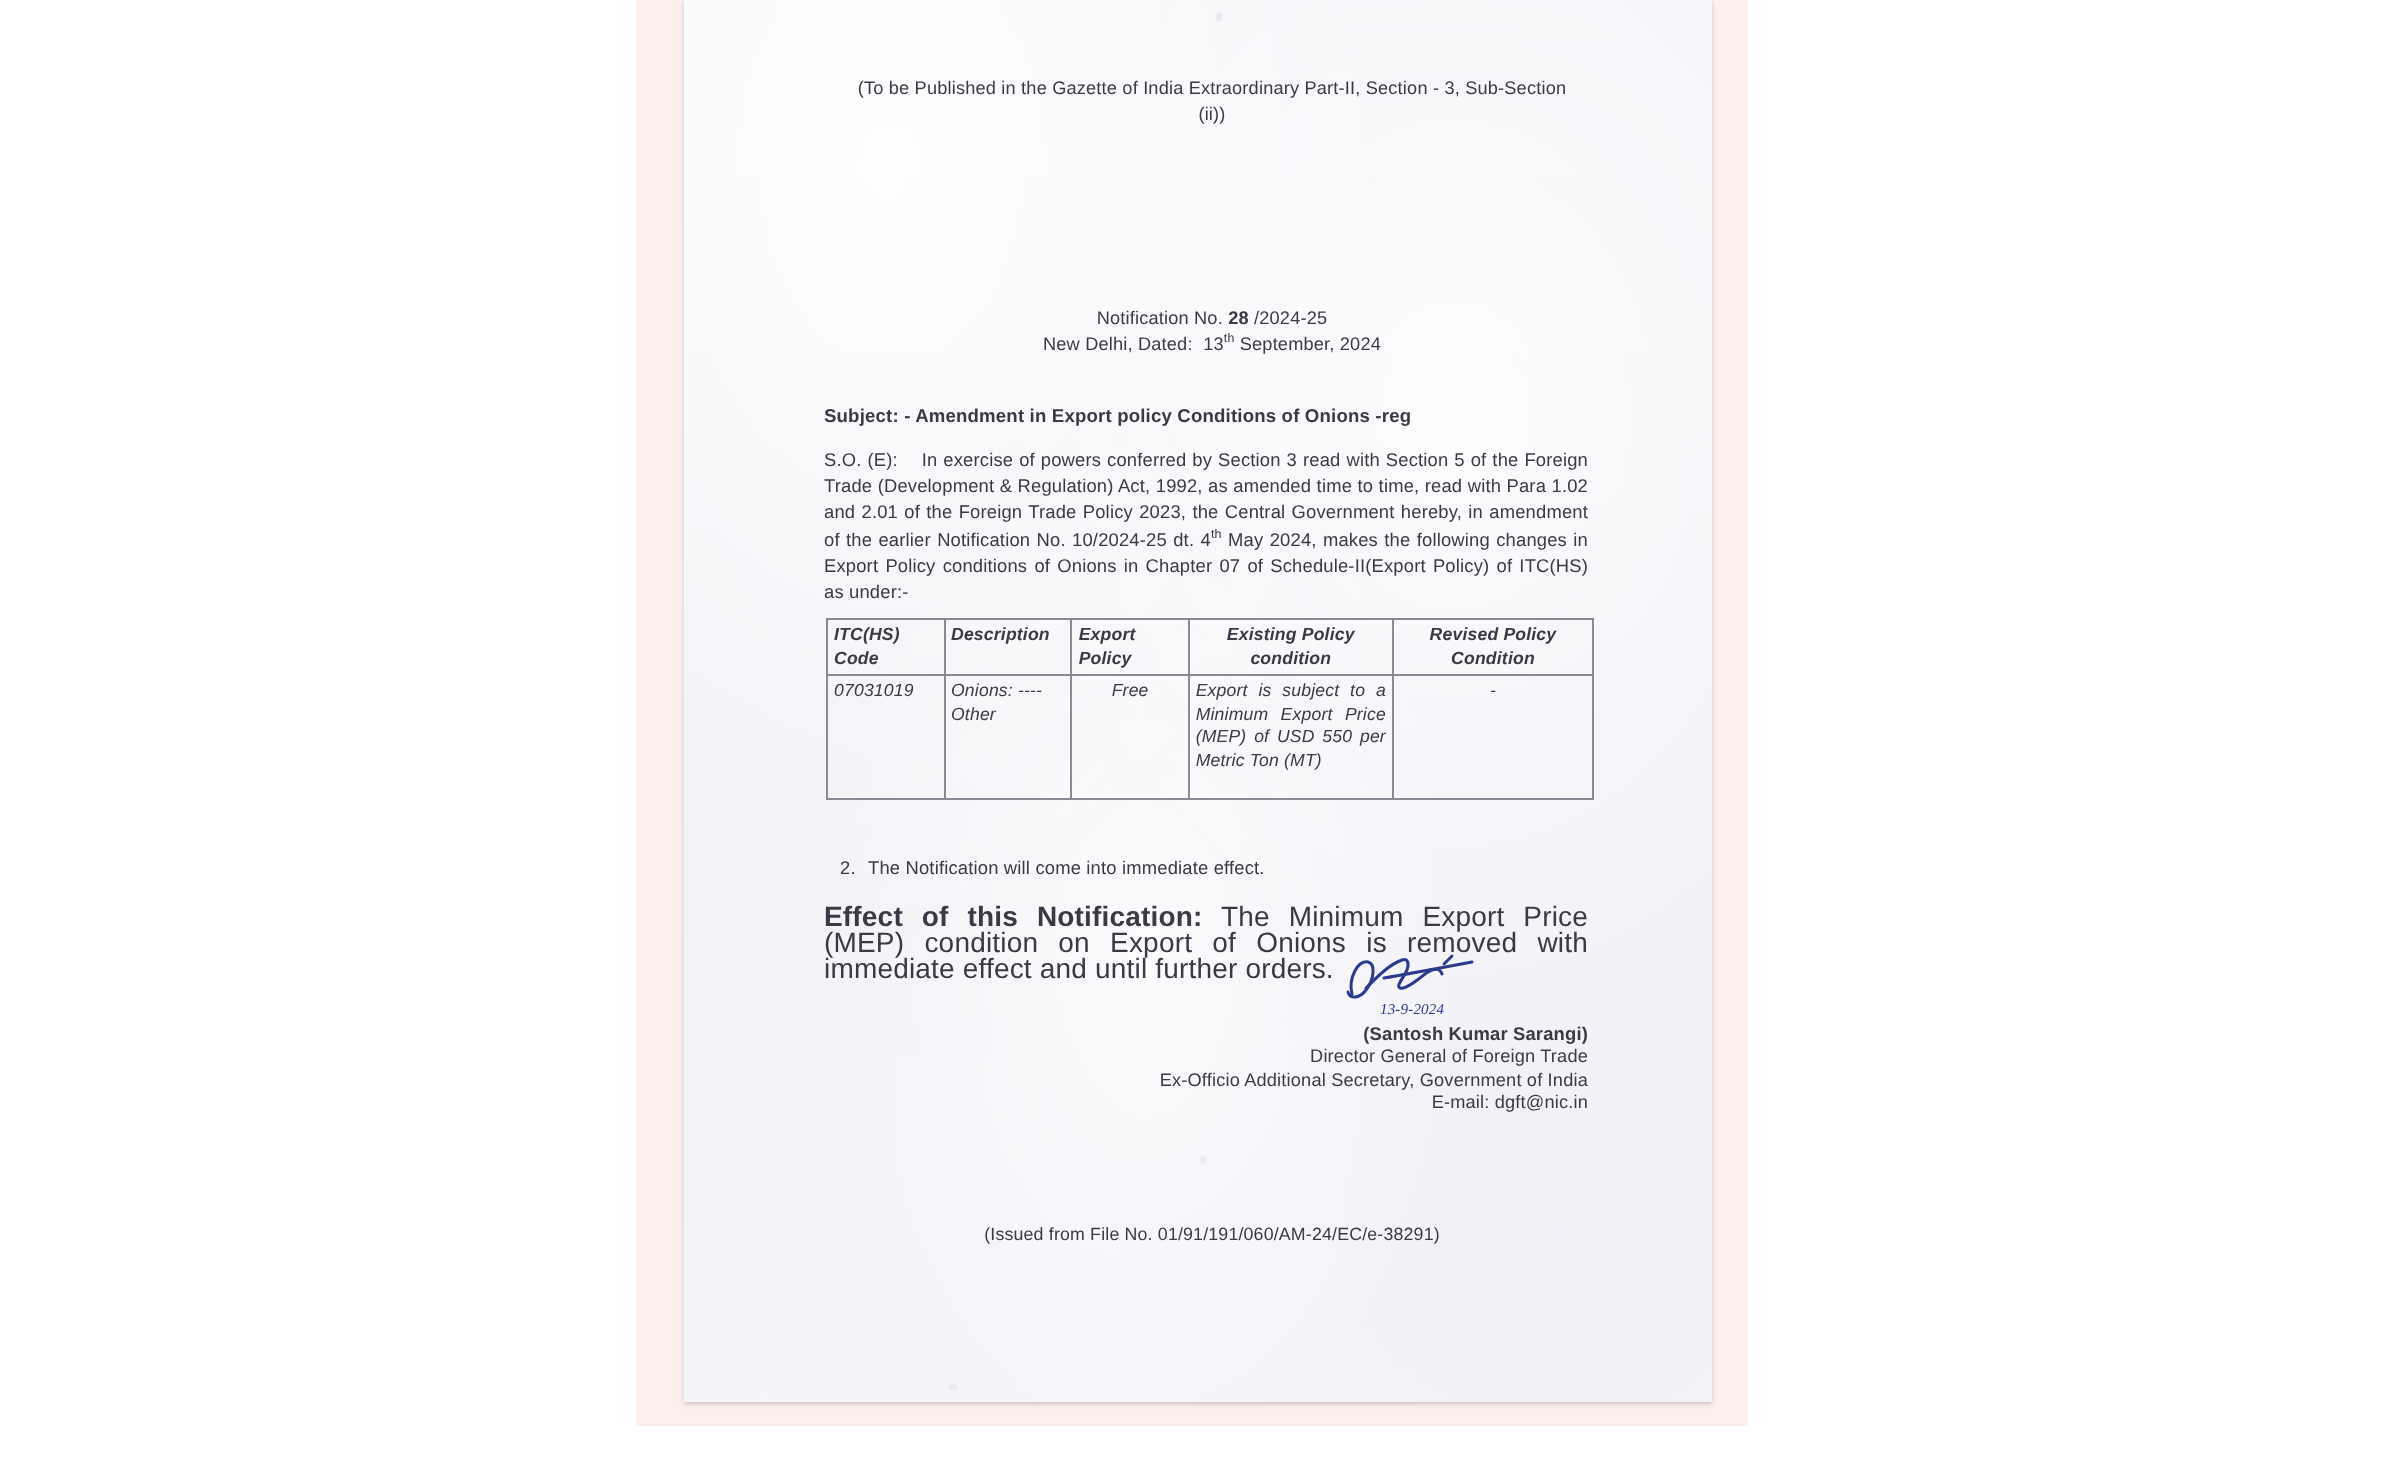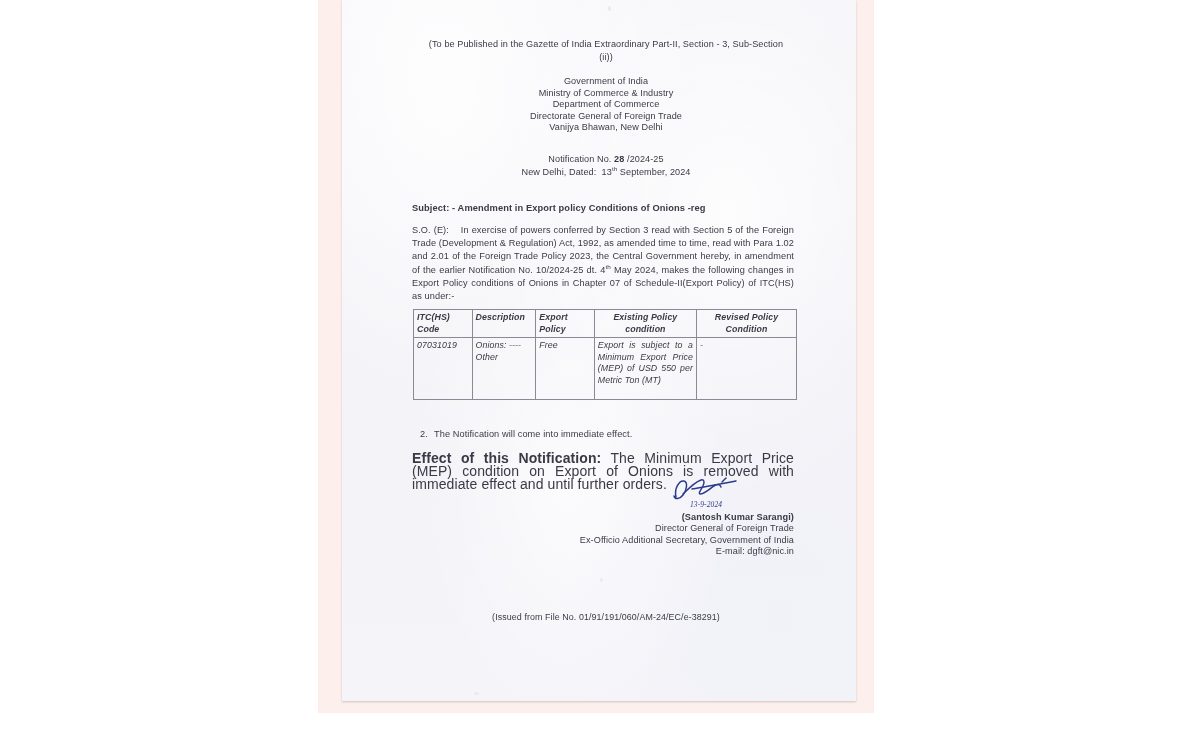--- a/index.html
+++ b/index.html
@@ -103,21 +103,21 @@
     line-height: 11.6px;
   }
   #policy-table thead th { font-weight: bold; }
   .col-itc   { width: 55px; }
   .col-desc  { width: 60px; }
   .col-pol   { width: 55px; }
   .col-exist { width: 96px; }
   .col-rev   { width: 94px; }
   .th-left  { text-align: left; }
   .th-ctr   { text-align: center; }
-  .cell-ctr { text-align: left; }
+  .cell-ctr { text-align: center; }
   .cell-just{ text-align: justify; }
   .row-body td { height: 62px; }
 
   
   #clause-two {
     position: absolute; left: 8px; top: 428px; width: 374px;
     font-size: 9.2px; line-height: 13px;
   }
   #clause-two .num { display: inline-block; width: 14px; }
   #effect-para {
@@ -159,27 +159,20 @@
     <div id="page-grain"></div>
 
     <div class="speck" style="left:266px; top:6px; width:3px; height:5px; opacity:.5;"></div>
     <div class="speck" style="left:258px; top:578px; width:3px; height:4px; opacity:.45;"></div>
     <div class="speck" style="left:132px; top:692px; width:5px; height:3px; opacity:.35;"></div>
 
     <div id="content">
 
       <div id="gazette-line">(To be Published in the Gazette of India Extraordinary Part-II, Section - 3, Sub-Section (ii))</div>
 
-      <div id="ministry-block">
-        <div>Government of India</div>
-        <div>Ministry of Commerce &amp; Industry</div>
-        <div>Department of Commerce</div>
-        <div>Directorate General of Foreign Trade</div>
-        <div>Vanijya Bhawan, New Delhi</div>
-      </div>
 
       <div id="notification-block">
         <div>
           <span class="u"><span>Notification No.</span><span>&nbsp;</span><span class="b">28</span><span>&nbsp;</span><span>/2024-25</span></span>
         </div>
         <div><span>New Delhi, Dated:</span><span>&nbsp; </span><span>13</span><sup>th</sup><span>&nbsp;</span><span>September, 2024</span></div>
       </div>
 
       <div id="subject-line">Subject: - Amendment in Export policy Conditions of Onions -reg</div>
 

